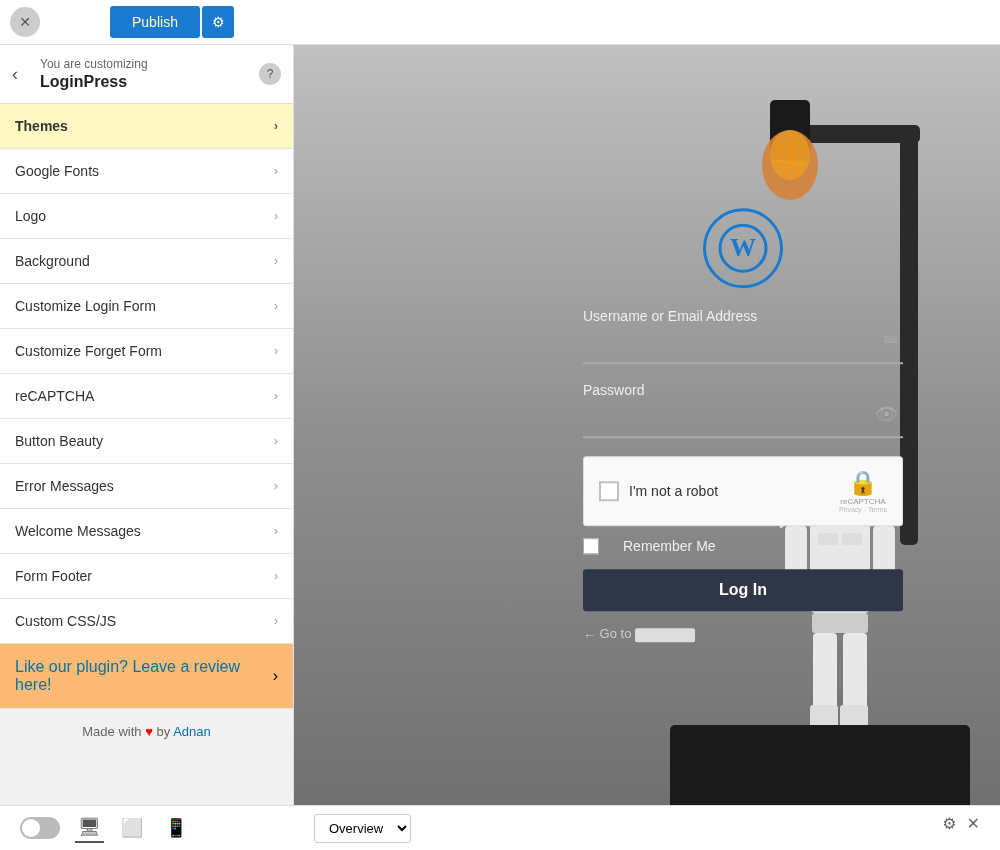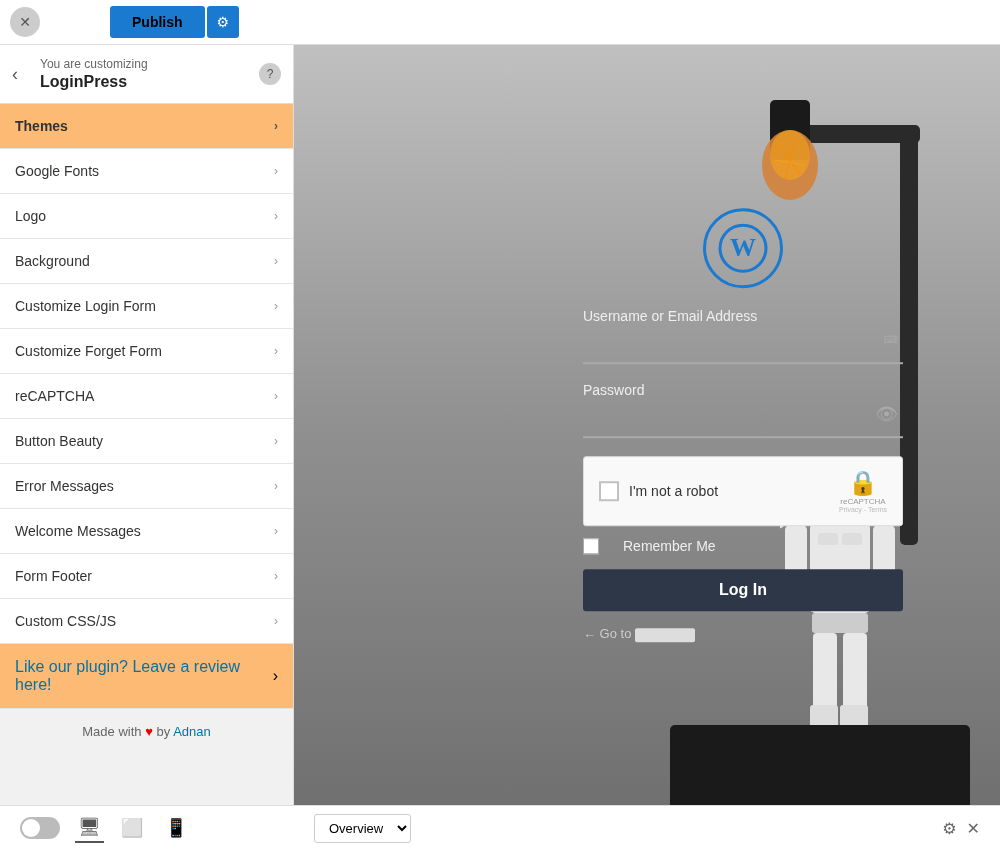--- a/index.html
+++ b/index.html
@@ -11,23 +11,23 @@
       background: #fff; border-bottom: 1px solid #ddd;
       padding: 0 10px; gap: 10px; flex-shrink: 0;
     }
     .close-btn {
       width: 30px; height: 30px; border-radius: 50%;
       background: #ccc; border: none; cursor: pointer;
       display: flex; align-items: center; justify-content: center;
       font-size: 14px; color: #555;
     }
     .publish-btn {
-      background: #1a7acf; color: #000000; border: none;
+      background: #1a7acf; color: #fef9c3; border: none;
       padding: 8px 22px; border-radius: 3px; cursor: pointer;
-      font-size: 14px; font-weight: 700; margin-left: 10px;
+      font-size: 14px; font-weight: 400; margin-left: 10px;
     }
     .gear-btn {
       background: #1a7acf; color: #fff; border: none;
       padding: 8px 10px; border-radius: 3px; cursor: pointer;
       font-size: 14px;
     }
 
     
     .main {
       display: flex; flex: 1; overflow: hidden;
@@ -61,21 +61,21 @@
     }
     .customizing-label { font-size: 12px; color: #666; }
     .customizing-name { font-size: 16px; font-weight: 600; color: #222; margin-top: 2px; }
 
     
     .nav-item {
       display: flex; align-items: center; justify-content: space-between;
       padding: 14px 15px; background: #fff; border-bottom: 1px solid #e5e5e5;
       cursor: pointer; font-size: 14px; color: #333;
     }
-    .nav-item.active { background: #fdba74; color: #333; font-weight: 600; }
+    .nav-item.active { background: #fef9c3; color: #333; font-weight: 600; }
     .nav-item .chevron { font-size: 12px; color: #999; }
     .nav-item.active .chevron { color: #555; }
 
     
     .review-link {
       display: flex; align-items: center; justify-content: space-between;
       padding: 14px 15px; background: #fdba74; border-bottom: 1px solid #e5e5e5;
       cursor: pointer; font-size: 16px;
     }
     .review-link a { color: #0073aa; text-decoration: none; }
@@ -169,21 +169,21 @@
       content: ''; position: absolute; width: 18px; height: 18px;
       background: #fff; border-radius: 50%; top: 2px; left: 2px;
     }
     .device-btn {
       background: none; border: none; cursor: pointer;
       font-size: 18px; color: #555; padding: 3px;
     }
     .device-btn.active { border-bottom: 2px solid #555; }
 
     .bottom-right {
-      flex: 1; display: flex; align-items: center; gap: 20px; padding: 0 10px;
+      flex: 1; display: flex; align-items: flex-start; gap: 20px; padding: 0 10px;
     }
     .overview-select {
       padding: 5px 10px; border: 1px solid #ccc; border-radius: 3px;
       font-size: 13px; background: #fff; cursor: pointer;
     }
     .bottom-icons { margin-left: auto; display: flex; gap: 10px; }
     .bottom-icon-btn {
       background: none; border: none; cursor: pointer;
       font-size: 16px; color: #666;
     }

